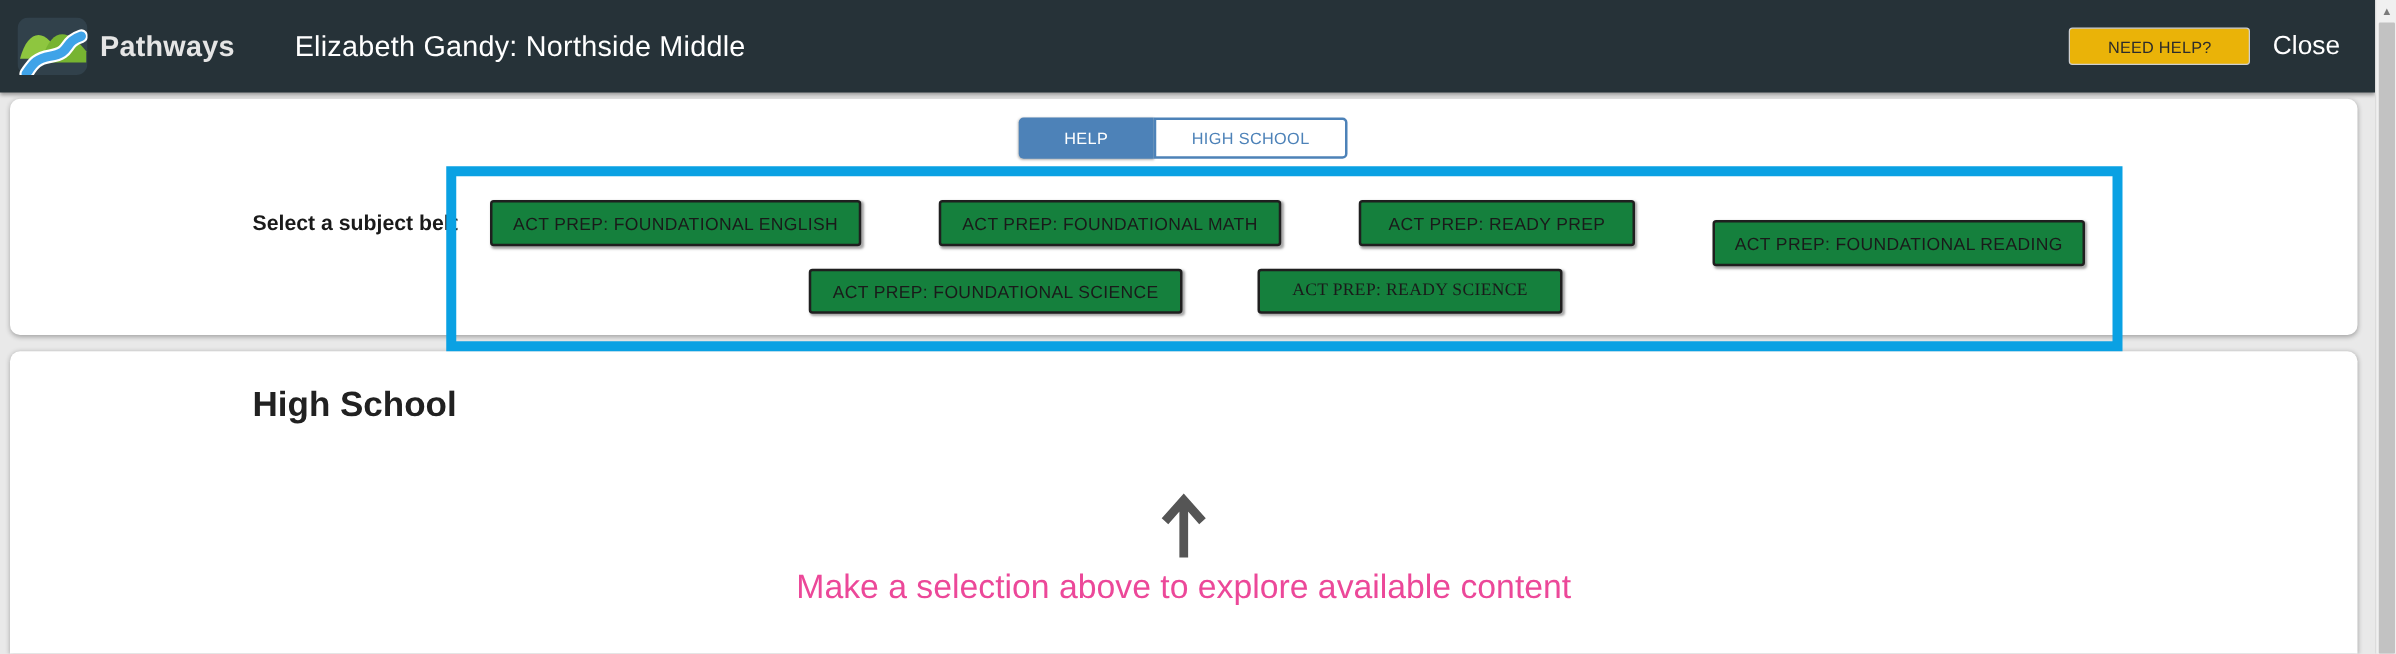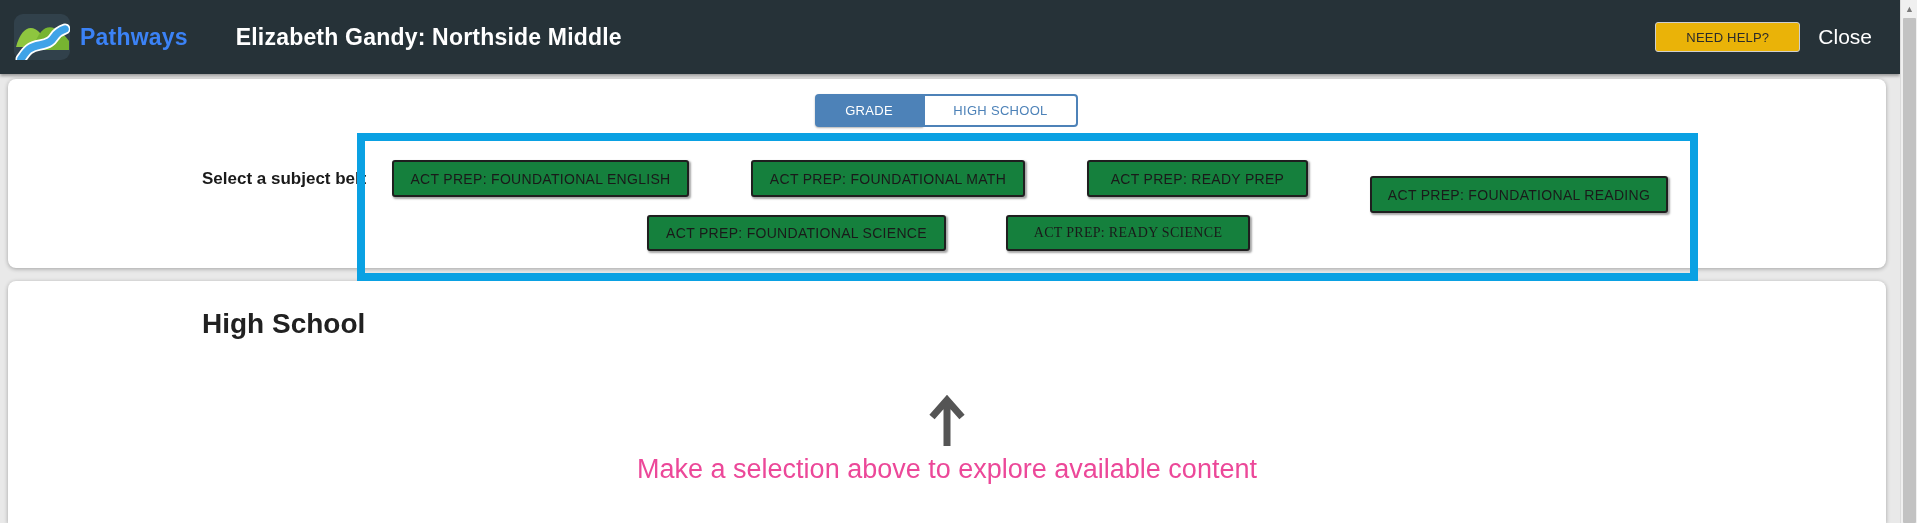--- a/index.html
+++ b/index.html
@@ -13,25 +13,25 @@
   
   .header {
     position: absolute; left: 0; top: 0; width: 1900px; height: 74px;
     background: #263238;
     display: flex; align-items: center;
     box-shadow: 0 2px 3px rgba(0,0,0,0.35);
     z-index: 10;
   }
   .logo { margin-left: 14px; width: 56px; height: 46px; flex: 0 0 auto; }
   .brand {
-    color: #3b82f6; font-size: 23px; font-weight: bold; margin-left: 10px;
+    color: #e5e5e5; font-size: 23px; font-weight: bold; margin-left: 10px;
     letter-spacing: 0.2px;
   }
   .header-title {
-    color: #ffffff; font-size: 23px; font-weight: bold; margin-left: 48px;
+    color: #ffffff; font-size: 23px; font-weight: normal; margin-left: 48px;
     letter-spacing: 0.2px;
   }
   .header-spacer { flex: 1 1 auto; }
   .need-help-btn {
     width: 145px; height: 30px; background: #eab308; border: 1px solid #cfcfcf;
     border-radius: 3px; font-family: "Liberation Sans", sans-serif;
     font-size: 13px; color: #2b2b2b; cursor: pointer; letter-spacing: 0.2px;
   }
   .close-link {
     color: #ffffff; font-size: 21px; margin: 0 28px 0 18px; cursor: pointer;
@@ -130,21 +130,21 @@
   <span class="brand">Pathways</span>
   <span class="header-title">Elizabeth Gandy: Northside Middle</span>
   <span class="header-spacer"></span>
   <button class="need-help-btn">NEED HELP?</button>
   <span class="close-link">Close</span>
 </div>
 
 <div class="card card-top"></div>
 
 <div class="tab-group">
-  <div class="tab tab-active">GRADE</div>
+  <div class="tab tab-active">HELP</div>
   <div class="tab tab-inactive">HIGH SCHOOL</div>
 </div>
 
 <div class="select-label">Select a subject below</div>
 
 <button class="subject-btn s0">ACT PREP: FOUNDATIONAL ENGLISH</button>
 <button class="subject-btn s1">ACT PREP: FOUNDATIONAL MATH</button>
 <button class="subject-btn s2">ACT PREP: READY PREP</button>
 <button class="subject-btn s3">ACT PREP: FOUNDATIONAL READING</button>
 <button class="subject-btn s4">ACT PREP: FOUNDATIONAL SCIENCE</button>

